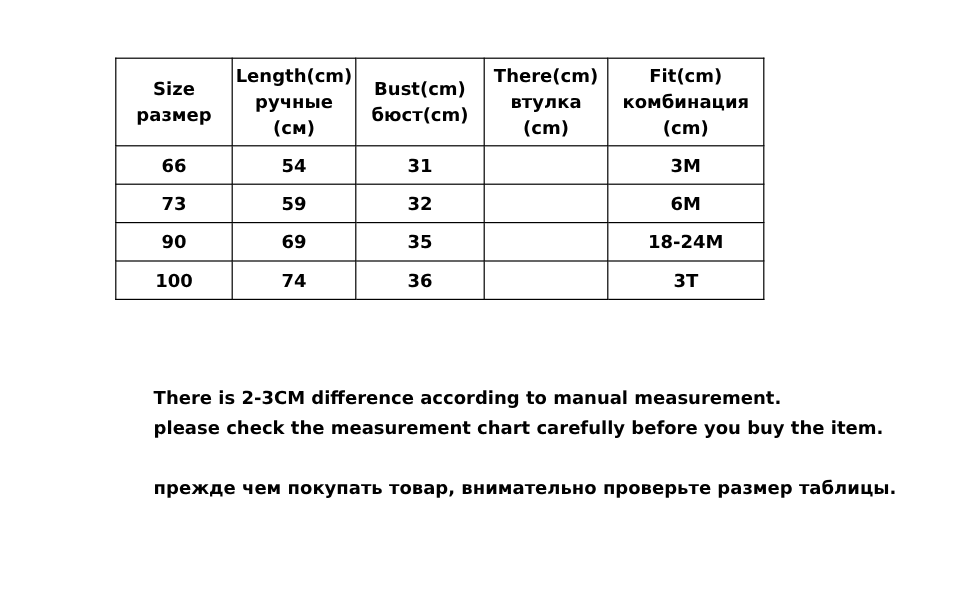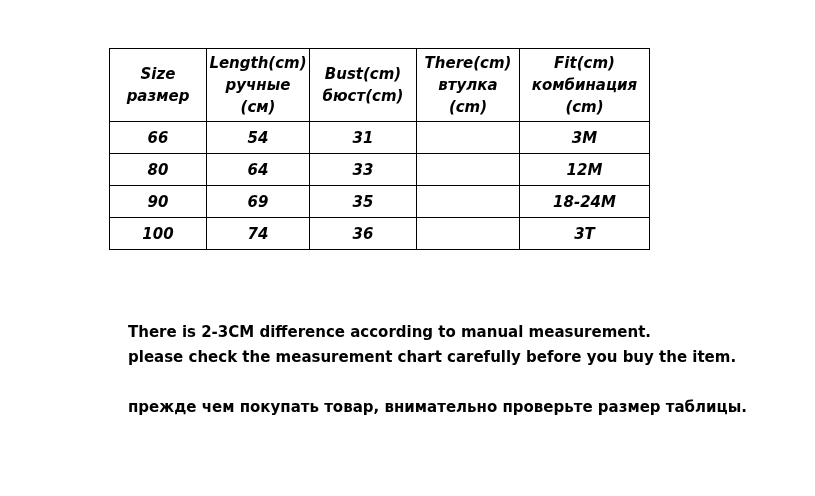--- a/index.html
+++ b/index.html
@@ -10,27 +10,26 @@
     body {
       width: 815px;
       height: 496px;
       position: relative;
       overflow: hidden;
       font-family: "DejaVu Sans", sans-serif;
       color: #000;
     }
     .size-table {
       position: absolute;
-      left: 109px;
+      left: 96px;
       top: 48px;
       border-collapse: collapse;
       table-layout: fixed;
       font-weight: bold;
       font-size: 15px;
-      font-style: italic;
     }
     .size-table th, .size-table td {
       border: 1.5px solid #000;
       text-align: center;
       vertical-align: middle;
       padding: 0;
       font-weight: bold;
     }
     .size-table th {
       height: 72px;
@@ -103,25 +102,25 @@
   </thead>
   <tbody>
     <tr>
       <td>66</td>
       <td>54</td>
       <td>31</td>
       <td></td>
       <td>3M</td>
     </tr>
     <tr>
-      <td>80</td>
-      <td>64</td>
-      <td>33</td>
+      <td>73</td>
+      <td>59</td>
+      <td>32</td>
       <td></td>
-      <td>12M</td>
+      <td>6M</td>
     </tr>
     <tr>
       <td>90</td>
       <td>69</td>
       <td>35</td>
       <td></td>
       <td>18-24M</td>
     </tr>
     <tr>
       <td>100</td>

